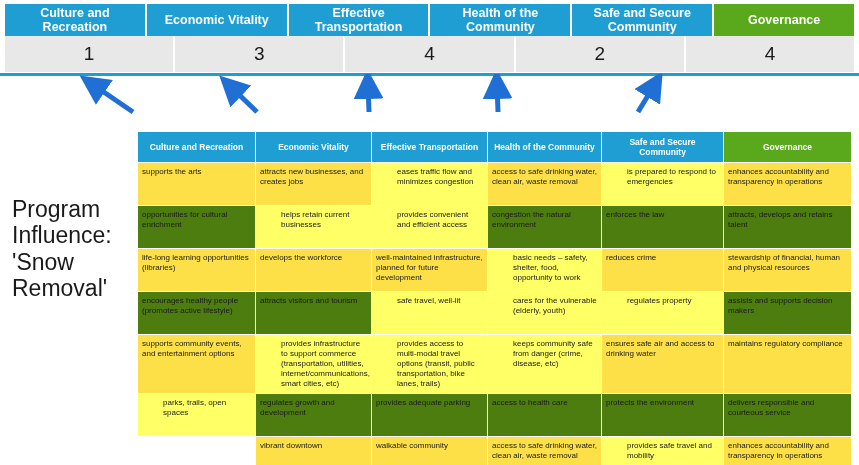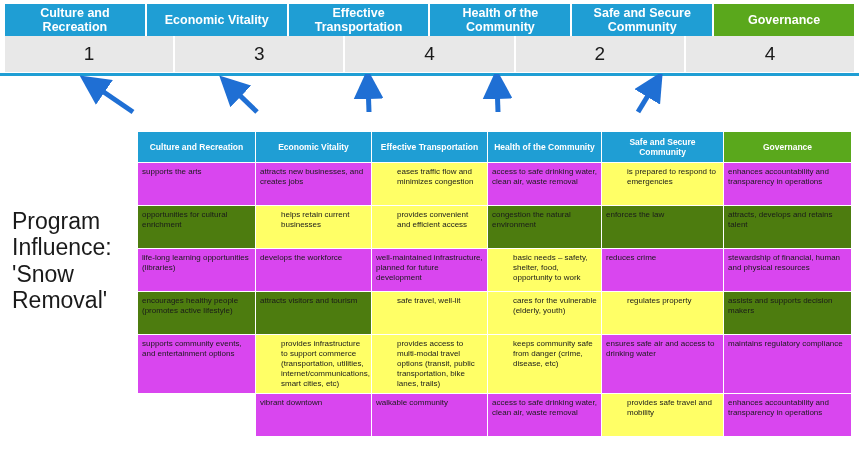--- a/index.html
+++ b/index.html
@@ -83,21 +83,21 @@
     left: 0;
     top: 74px;
     width: 859px;
     height: 60px;
   }
 
   
   #program-label {
     position: absolute;
     left: 12px;
-    top: 208px;
+    top: 196px;
     width: 120px;
     font-size: 23px;
     color: #1a1a1a;
     line-height: 1.15;
     text-align: left;
   }
 
   
   #matrix {
     position: absolute;
@@ -121,21 +121,21 @@
   }
   #matrix th.gov { background: #5aa81c; }
   #matrix td {
     font-size: 8px;
     color: #1a1a1a;
     vertical-align: top;
     padding: 4px 4px;
     border: 1px solid #ffffff;
     line-height: 1.25;
     height: 34px;
-    background: #d946ef;
+    background: #fde047;
   }
   #matrix tr.alt td { background: #4d7c0f; }
   #matrix td.hl { background: #ffff66 !important; padding-left: 25px; }
   #matrix td.empty { background: #ffffff !important; }
 
   
   col.c0 { width: 118px; }
   col.c1 { width: 116px; }
   col.c2 { width: 116px; }
   col.c3 { width: 114px; }
@@ -236,20 +236,28 @@
         <td>assists and supports decision makers</td>
       </tr>
       <tr>
         <td>supports community events, and entertainment options</td>
         <td class="hl">provides infrastructure to support commerce (transportation, utilities, internet/communications, smart cities, etc)</td>
         <td class="hl">provides access to multi-modal travel options (transit, public transportation, bike lanes, trails)</td>
         <td class="hl">keeps community safe from danger (crime, disease, etc)</td>
         <td>ensures safe air and access to drinking water</td>
         <td>maintains regulatory compliance</td>
       </tr>
+      <tr class="alt">
+        <td class="hl">parks, trails, open spaces</td>
+        <td>regulates growth and development</td>
+        <td>provides adequate parking</td>
+        <td>access to health care</td>
+        <td>protects the environment</td>
+        <td>delivers responsible and courteous service</td>
+      </tr>
       <tr>
         <td class="empty"></td>
         <td>vibrant downtown</td>
         <td>walkable community</td>
         <td>access to safe drinking water, clean air, waste removal</td>
         <td class="hl">provides safe travel and mobility</td>
         <td>enhances accountability and transparency in operations</td>
       </tr>
     </tbody>
 </table>

